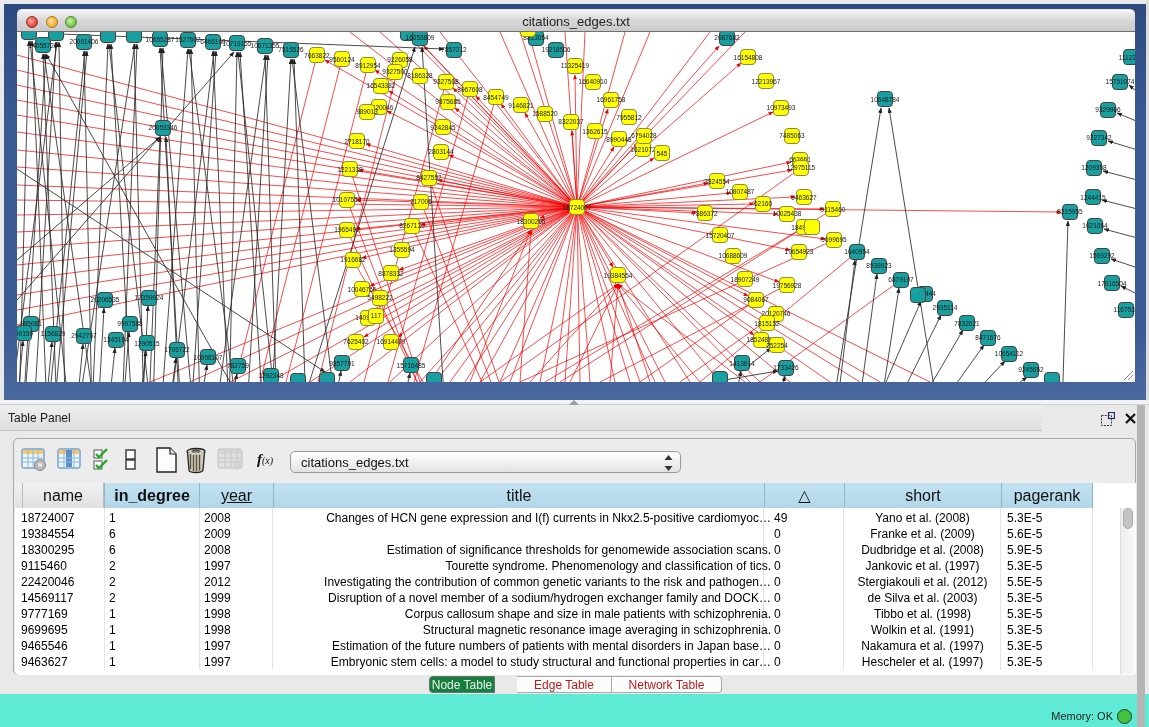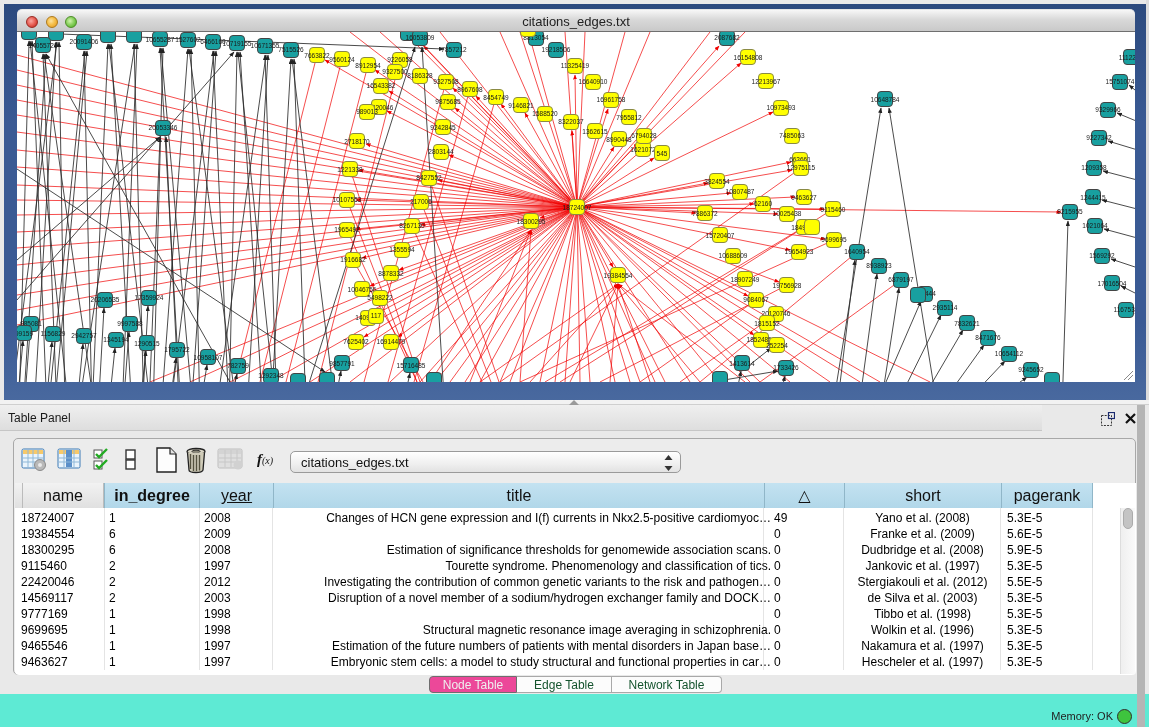--- a/index.html
+++ b/index.html
@@ -30,22 +30,22 @@
 #hname{background:linear-gradient(#f2f2f2,#e0e0e0);border-left:1px solid #bbb;border-right:1px solid #bbb;}
 .vgrid{position:absolute;top:0;width:1px;height:162px;background:#e4e4e4;}
 #tbody{position:absolute;left:1px;top:69px;width:1121px;height:167px;background:#fff;font-size:12px;color:#000;border-radius:0 0 4px 4px;}
 .tr{position:absolute;left:0;width:100%;height:16px;line-height:16px;white-space:nowrap;}
 .tr span{position:absolute;display:block;overflow:hidden;height:16px;}
 .c0{left:6px;width:95px;}.c1{left:94px;width:90px;}.c2{left:189px;width:80px;}.c3{left:264px;width:492px;text-align:right;}
 .c4{left:759px;width:78px;}.c5{left:829px;width:157px;text-align:center;}.c6{left:992px;width:95px;}
 #vscroll{position:absolute;left:1106px;top:69px;width:15px;height:166px;background:linear-gradient(90deg,#efefef,#fafafa);border-left:1px solid #ddd;}
 #vthumb{position:absolute;left:2px;top:0px;width:10px;height:21px;background:#c4c4c4;border:1px solid #ababab;border-radius:6px;}
 #tabs{position:absolute;left:429px;top:676px;height:17px;font-size:12px;}
-.tab{position:absolute;top:0;height:17px;line-height:16px;text-align:center;border:1px solid #a9a9a9;background:#fcfcfc;color:#14532d;}
-#tab1{left:0;width:88px;border-radius:4px 0 0 4px;background:#ec4899;border-color:#6e6e6e;color:#efefef;}
+.tab{position:absolute;top:0;height:17px;line-height:16px;text-align:center;border:1px solid #a9a9a9;background:#fcfcfc;color:#b91c1c;}
+#tab1{left:0;width:66px;border-radius:4px 0 0 4px;background:#15803d;border-color:#6e6e6e;color:#efefef;}
 #tab2{left:88px;width:95px;border-left:none;}
 #tab3{left:183px;width:110px;border-left:none;border-radius:0 4px 4px 0;}
 #status{position:absolute;left:0;top:694px;width:1149px;height:33px;background:#5eead4;}
 #mem{position:absolute;right:36px;top:16px;font-size:11px;color:#222;}
 #dot{position:absolute;right:17px;top:15px;width:15px;height:15px;border-radius:50%;background:#3ec43e;border:1.5px solid #2f2f2f;}
 #rstrip2{position:absolute;left:1137px;top:405px;width:8px;height:322px;background:#b5b5b5;}
 </style></head>
 <body>
 <div id="frame"></div>
 <div id="titlebar">
@@ -700,41 +700,42 @@
         <span class="c1">2</span>
         <span class="c2">2012</span>
         <span class="c3">Investigating the contribution of common genetic variants to the risk and pathogen…</span>
         <span class="c4">0</span>
         <span class="c5">Stergiakouli et al. (2012)</span>
         <span class="c6">5.5E-5</span>
       </div>
       <div class="tr" style="top:82px">
         <span class="c0">14569117</span>
         <span class="c1">2</span>
-        <span class="c2">2003</span>
+        <span class="c2">1999</span>
         <span class="c3">Disruption of a novel member of a sodium/hydrogen exchanger family and DOCK…</span>
         <span class="c4">0</span>
         <span class="c5">de Silva et al. (2003)</span>
         <span class="c6">5.3E-5</span>
       </div>
       <div class="tr" style="top:98px">
         <span class="c0">9777169</span>
         <span class="c1">1</span>
         <span class="c2">1998</span>
+        <span class="c3">Corpus callosum shape and size in male patients with schizophrenia.</span>
         <span class="c4">0</span>
         <span class="c5">Tibbo et al. (1998)</span>
         <span class="c6">5.3E-5</span>
       </div>
       <div class="tr" style="top:114px">
         <span class="c0">9699695</span>
         <span class="c1">1</span>
         <span class="c2">1998</span>
         <span class="c3">Structural magnetic resonance image averaging in schizophrenia.</span>
         <span class="c4">0</span>
-        <span class="c5">Wolkin et al. (1996)</span>
+        <span class="c5">Wolkin et al. (1991)</span>
         <span class="c6">5.3E-5</span>
       </div>
       <div class="tr" style="top:130px">
         <span class="c0">9465546</span>
         <span class="c1">1</span>
         <span class="c2">1997</span>
         <span class="c3">Estimation of the future numbers of patients with mental disorders in Japan base…</span>
         <span class="c4">0</span>
         <span class="c5">Nakamura et al. (1997)</span>
         <span class="c6">5.3E-5</span>

